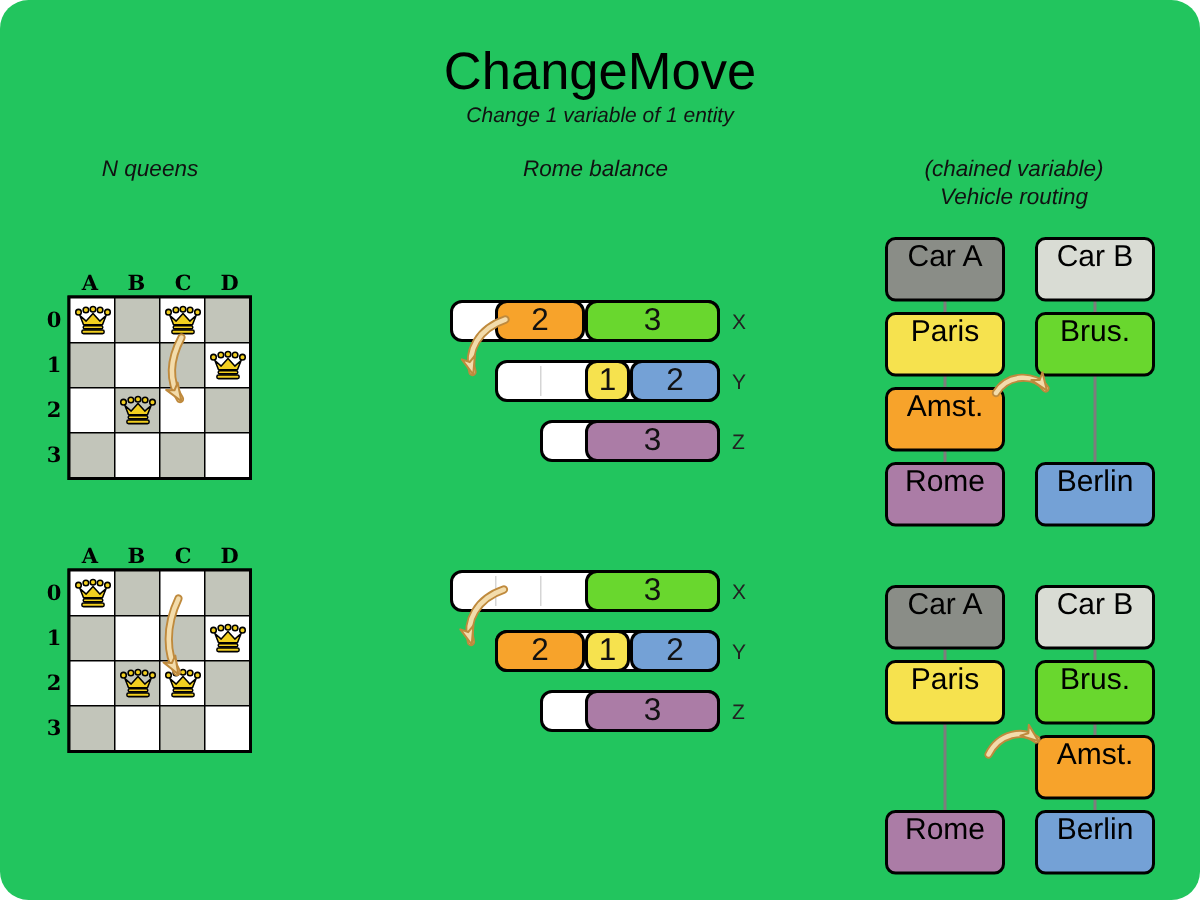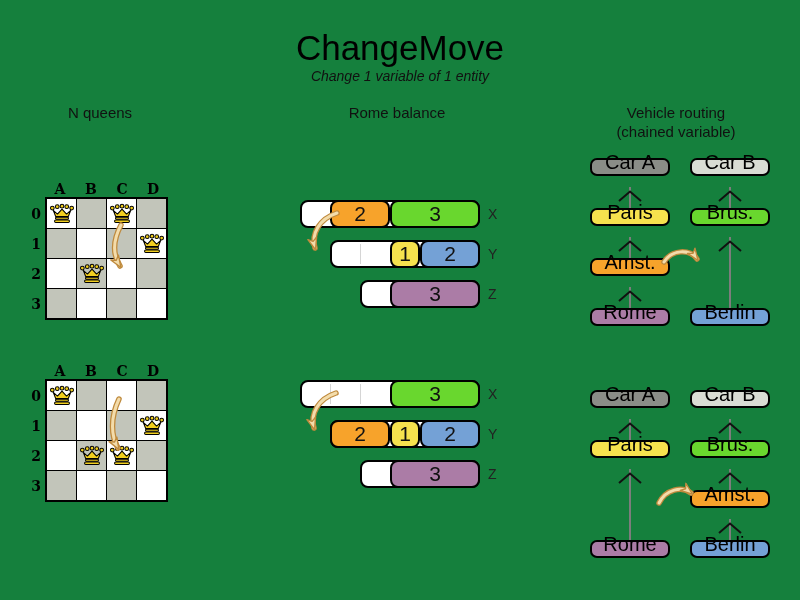--- a/index.html
+++ b/index.html
@@ -1,20 +1,20 @@
 <!DOCTYPE html>
 <html><head>
 <meta charset="utf-8">
 <style>
   html,body{margin:0;padding:0;background:#fff;}
-  .canvas{position:relative;width:800px;height:600px;background:#15803d;
-          font-family:"Liberation Sans",sans-serif;overflow:hidden;color:#000;}
+  .canvas{position:relative;width:800px;height:600px;background:#22c55e;
+          font-family:"Liberation Sans",sans-serif;overflow:hidden;color:#000;border-radius:19px;}
   .title{position:absolute;top:28px;left:0;width:100%;text-align:center;font-size:35px;}
   .subtitle{position:absolute;top:68px;left:0;width:100%;text-align:center;font-size:14px;color:#111;font-style:italic;}
-  .sec-h{position:absolute;font-size:15px;color:#111;text-align:center;line-height:19px;}
+  .sec-h{position:absolute;font-size:15px;color:#111;text-align:center;line-height:19px;font-style:italic;}
   
   .board{position:absolute;left:27px;}
   .board .cols{display:flex;margin-left:18px;height:16px;}
   .board .cols span{width:31px;text-align:center;font-family:"DejaVu Serif",serif;
                     font-weight:bold;font-size:14px;letter-spacing:1px;}
   .board .body{display:flex;}
   .board .rowhead{width:18px;padding-top:2px;}
   .board .rowhead div{height:30px;line-height:30px;text-align:center;
                       font-family:"DejaVu Serif",serif;font-weight:bold;font-size:14px;}
   .grid{display:grid;grid-template-columns:repeat(4,29px);grid-template-rows:repeat(4,29px);
@@ -25,39 +25,39 @@
   
   .cloud-fig,.vr-fig{position:absolute;left:0;width:0;overflow:visible;}
   .cloud-row{position:absolute;height:28px;background:#fff;border:2px solid #000;
              border-radius:8px;box-sizing:border-box;}
   .cloud-div{position:absolute;top:2px;bottom:2px;width:1px;background:#d5d5d5;}
   .cloud-block{position:absolute;height:28px;border:2px solid #000;border-radius:8px;
                box-sizing:border-box;display:flex;align-items:center;justify-content:center;
                font-size:21px;color:#111;}
   .cloud-label{position:absolute;height:28px;line-height:28px;font-size:14px;color:#222;}
   
-  .vr-box{position:absolute;width:80px;height:18px;border:2px solid #000;border-radius:7px;
-          box-sizing:border-box;display:flex;align-items:flex-end;justify-content:center;
+  .vr-box{position:absolute;width:80px;height:43px;border:2px solid #000;border-radius:7px;
+          box-sizing:border-box;display:flex;align-items:flex-start;justify-content:center;
           font-size:20px;}
   .vr-line{position:absolute;width:2px;background:#7d7d7d;}
   .vr-chevron{position:absolute;}
   #arrows{position:absolute;top:0;left:0;pointer-events:none;}
 </style>
 </head>
 <body>
 
 <div class="canvas">
   <div class="title">ChangeMove</div>
   <div class="subtitle">Change 1 variable of 1 entity</div>
 
   <div class="sec-h" style="left:20px;top:103px;width:160px;">N queens</div>
   <div class="sec-h" style="left:307px;top:103px;width:180px;">Rome balance</div>
   <div class="sec-h" style="left:576px;top:103px;width:200px;">
+    <div>(chained variable)</div>
     <div>Vehicle routing</div>
-    <div>(chained variable)</div>
   </div>
 
   <div id="board-0" class="board" style="top:181px;">
       <div class="cols">
         <span>A</span>
         <span>B</span>
         <span>C</span>
         <span>D</span>
       </div>
       <div class="body">

